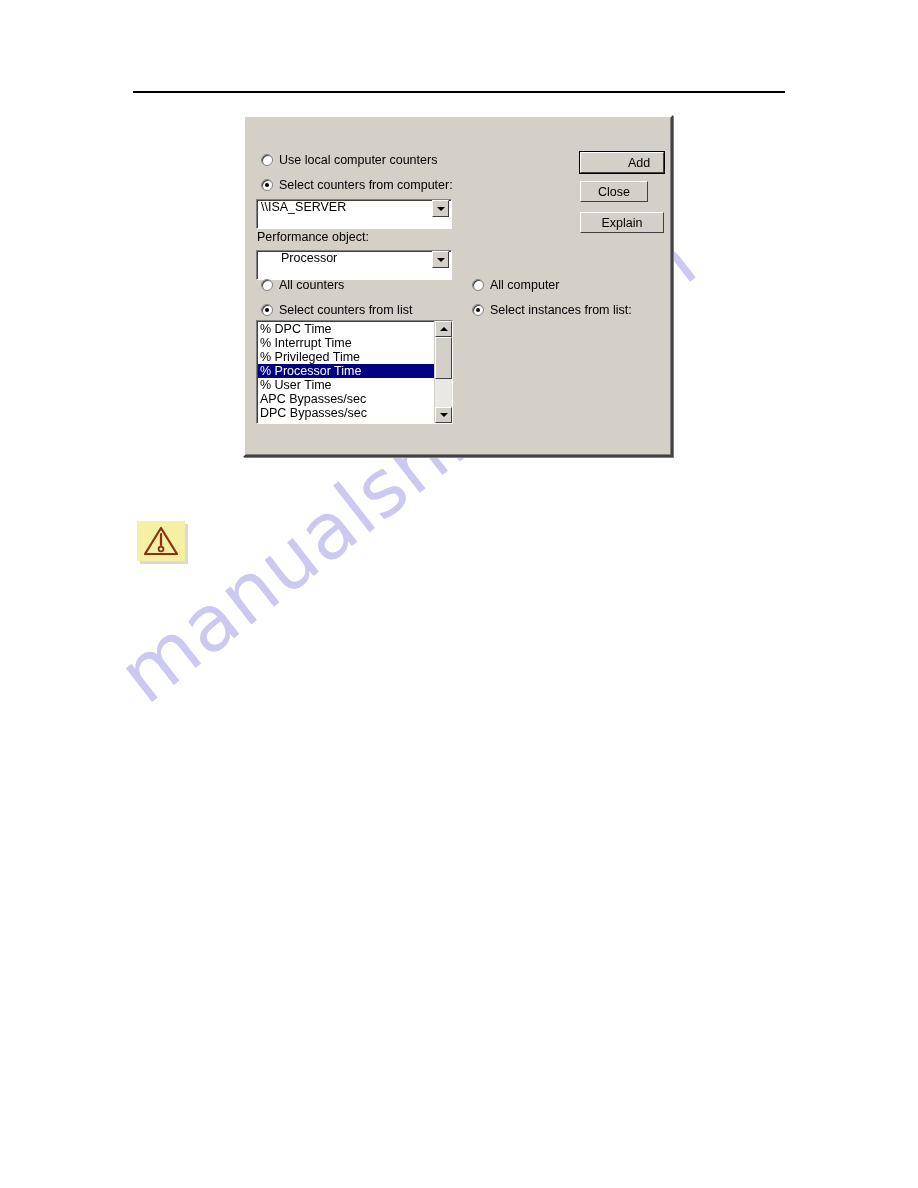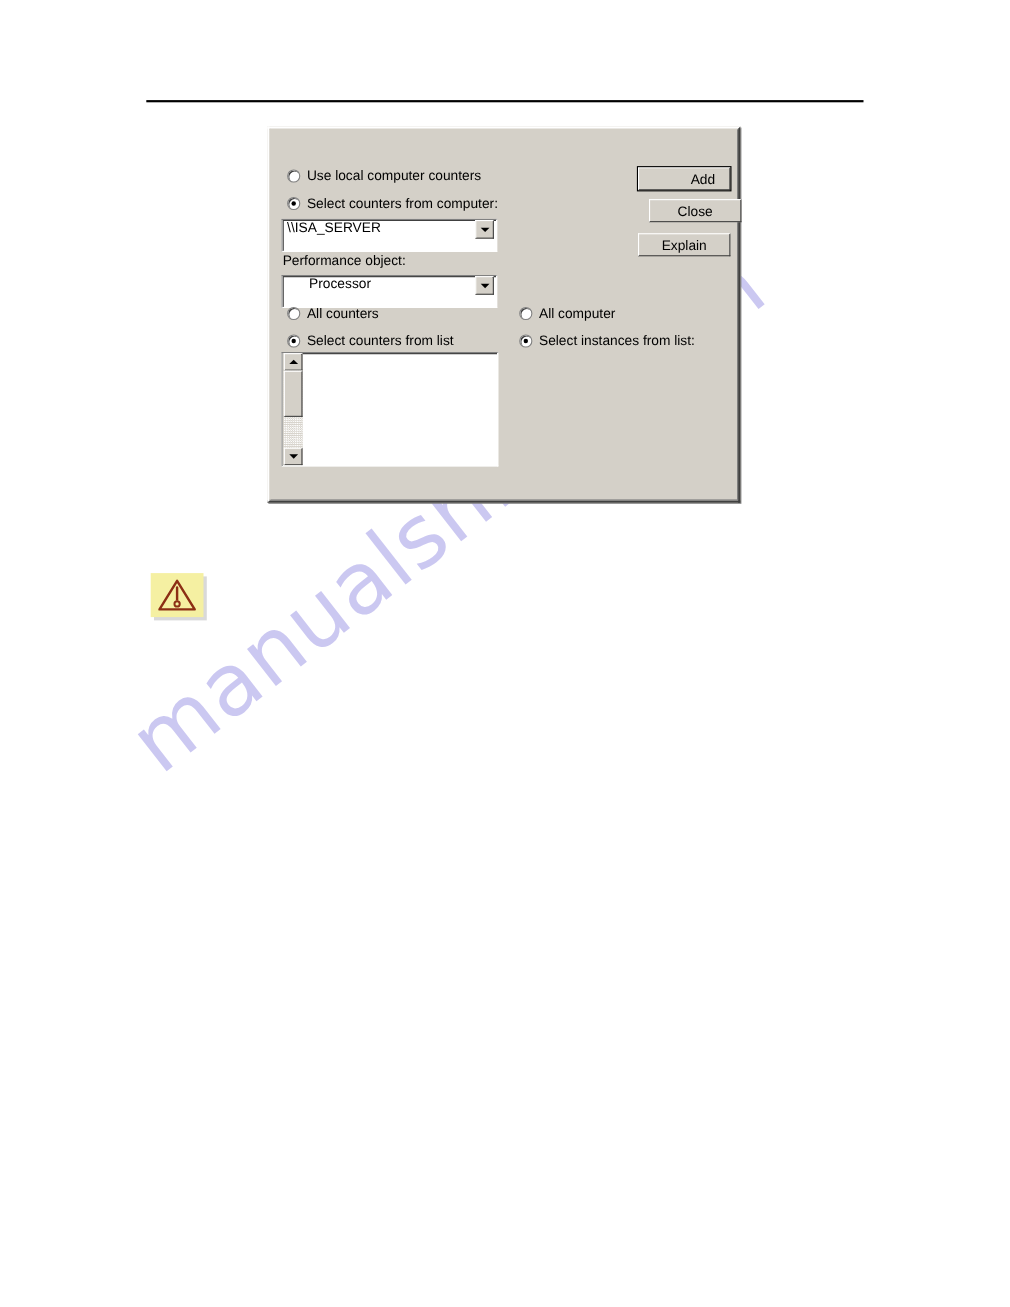--- a/index.html
+++ b/index.html
@@ -390,31 +390,40 @@
     <span class="radio"></span>
     <span class="radio-text">All computer</span>
   </div>
 
   <div class="radio-row" style="left:227px; top:186px;">
     <span class="radio checked"></span>
     <span class="radio-text">Select instances from list:</span>
   </div>
 
   <div class="listbox" style="left:11px; top:203px; width:197px; height:104px;">
+    <div class="list-items">
+      <div class="list-item">% DPC Time</div>
+      <div class="list-item">% Interrupt Time</div>
+      <div class="list-item">% Privileged Time</div>
+      <div class="list-item selected">% Processor Time</div>
+      <div class="list-item">% User Time</div>
+      <div class="list-item">APC Bypasses/sec</div>
+      <div class="list-item">DPC Bypasses/sec</div>
+    </div>
     <div class="vscroll">
       <div class="sb-btn">
         <span class="arrow-up-sm"></span>
       </div>
       <div class="sb-track">
         <div class="sb-thumb"></div>
       </div>
       <div class="sb-btn">
         <span class="arrow-down-sm"></span>
       </div>
     </div>
   </div>
 
 
   <div class="pbtn default" style="left:335px; top:35px; width:84px; height:21px;padding-left:34px;">Add</div>
-  <div class="pbtn" style="left:345px; top:64px; width:84px; height:21px;">Close</div>
+  <div class="pbtn" style="left:335px; top:64px; width:68px; height:21px;">Close</div>
   <div class="pbtn" style="left:335px; top:95px; width:84px; height:21px;">Explain</div>
 
 </div>
 
 </body></html>

